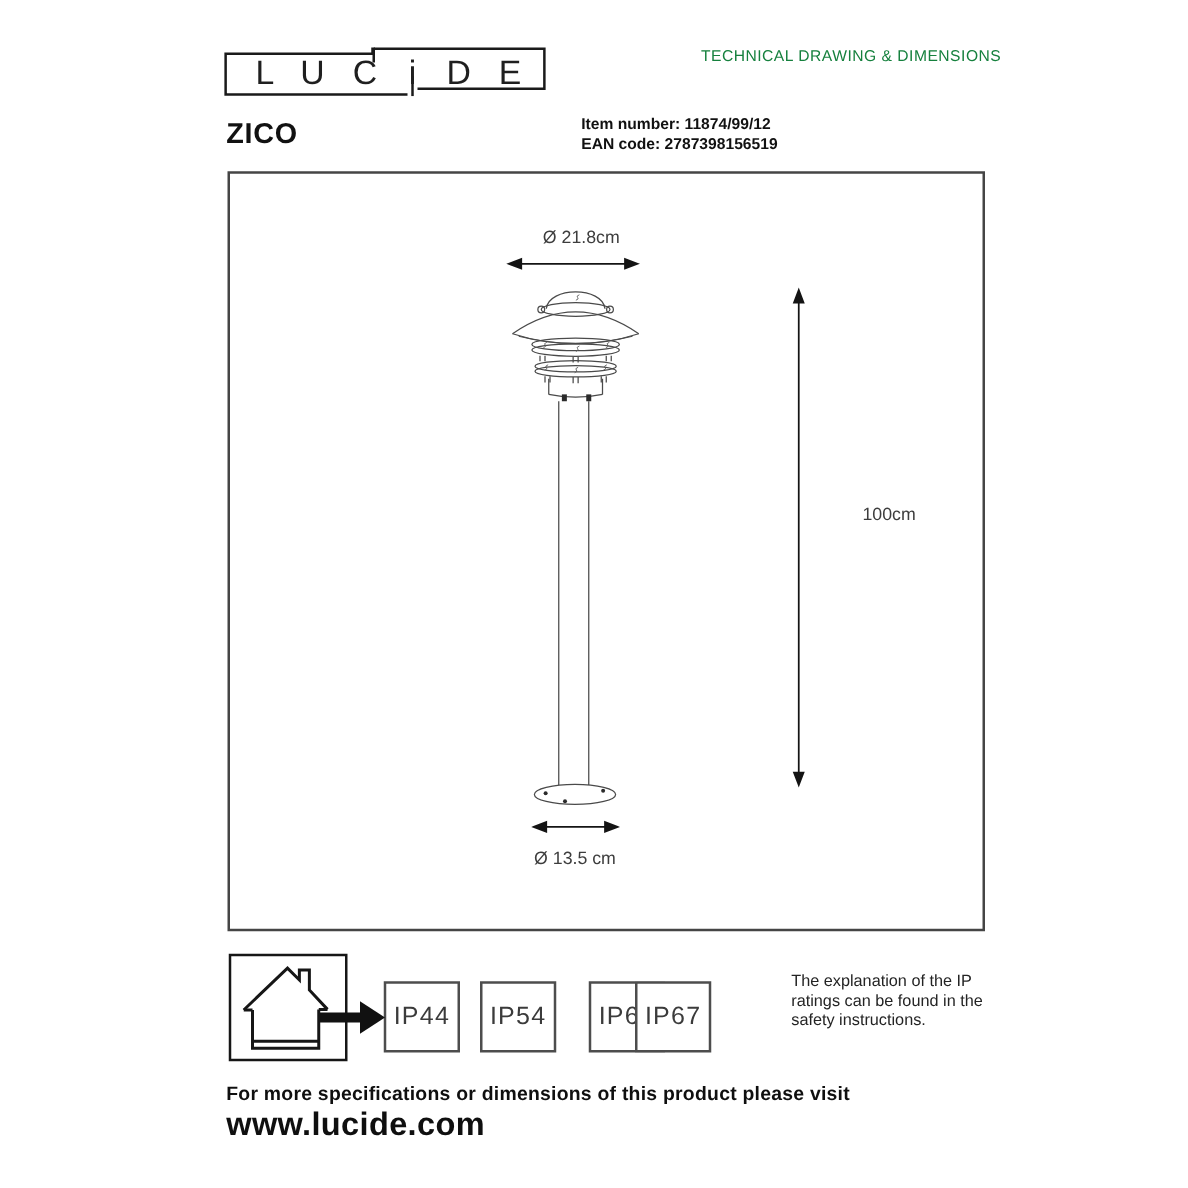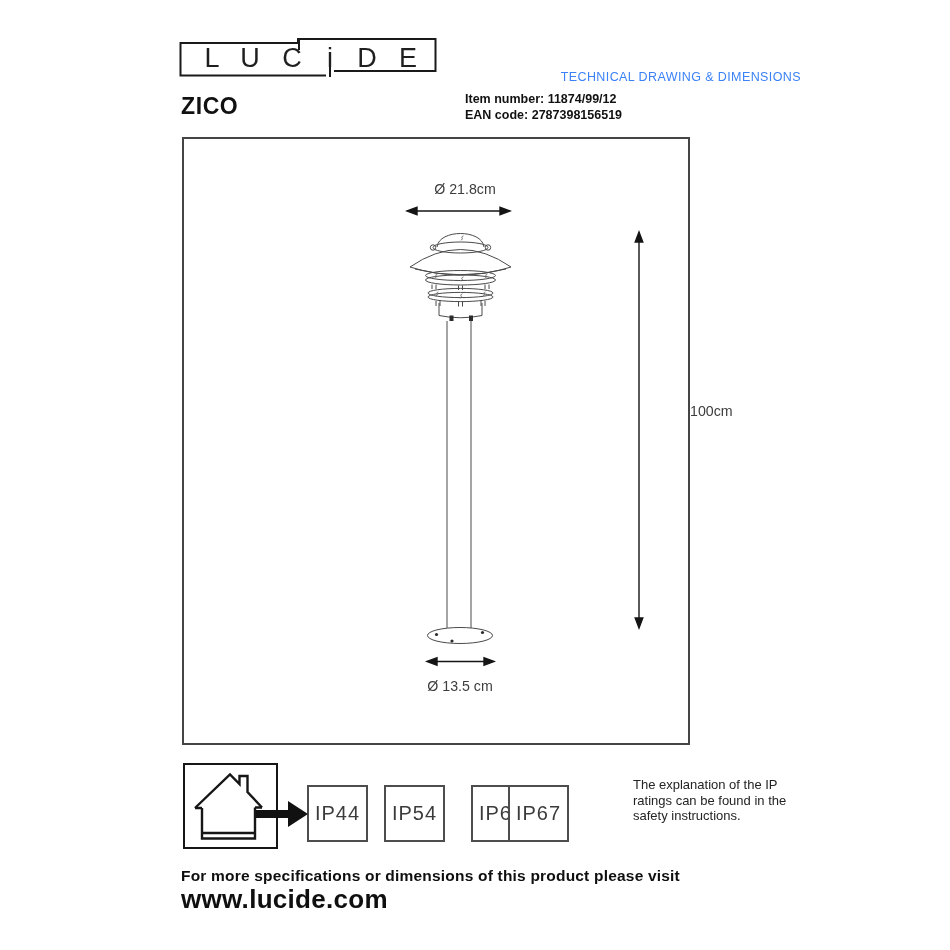--- a/index.html
+++ b/index.html
@@ -2,26 +2,26 @@
 <html><head>
 <meta charset="utf-8">
 <style>
   html,body{margin:0;padding:0;background:#ffffff;}
   .page{
     position:relative;width:950px;height:950px;background:#fff;
     font-family:"Liberation Sans",sans-serif;color:#1c1c1c;overflow:hidden;padding-left:28px;
   }
   
   .logo-svg{position:absolute;left:179px;top:37px;width:258px;height:40px;}
-  .doc-title{position:absolute;right:177px;top:38px;font-size:12.5px;letter-spacing:.4px;color:#3b82f6;white-space:nowrap;margin-top:32px;}
+  .doc-title{position:absolute;right:177px;top:38px;font-size:12.5px;letter-spacing:.4px;color:#15803d;white-space:nowrap;}
   .product-name{position:absolute;left:181px;top:93px;font-size:23px;font-weight:700;letter-spacing:.6px;color:#111;}
   .item-block{position:absolute;left:465px;top:92px;font-size:12.5px;font-weight:700;line-height:15.5px;color:#111;}
   .item-block .row span{white-space:pre;}
   
-  .drawing-box{position:absolute;left:182px;top:137px;width:508px;height:608px;border:2px solid #454545;box-sizing:border-box;}
+  .drawing-box{position:absolute;left:182px;top:137px;width:606px;height:608px;border:2px solid #454545;box-sizing:border-box;}
   .drawing-box svg{position:absolute;left:0;top:0;width:587px;height:604px;}
   
   .house-box{position:absolute;left:183px;top:763px;width:95px;height:86px;border:2.5px solid #161616;box-sizing:border-box;}
   .house-box svg{position:absolute;left:0;top:0;width:90px;height:81px;}
   .arrow-svg{position:absolute;left:256px;top:800px;width:54px;height:28px;z-index:2;}
   .ip-box{
     position:absolute;top:785px;width:61px;height:57px;border:2px solid #4d4d4d;box-sizing:border-box;
     display:flex;align-items:center;justify-content:center;
     font-size:20px;letter-spacing:1px;color:#3b3b3b;background:#fff;
   }

